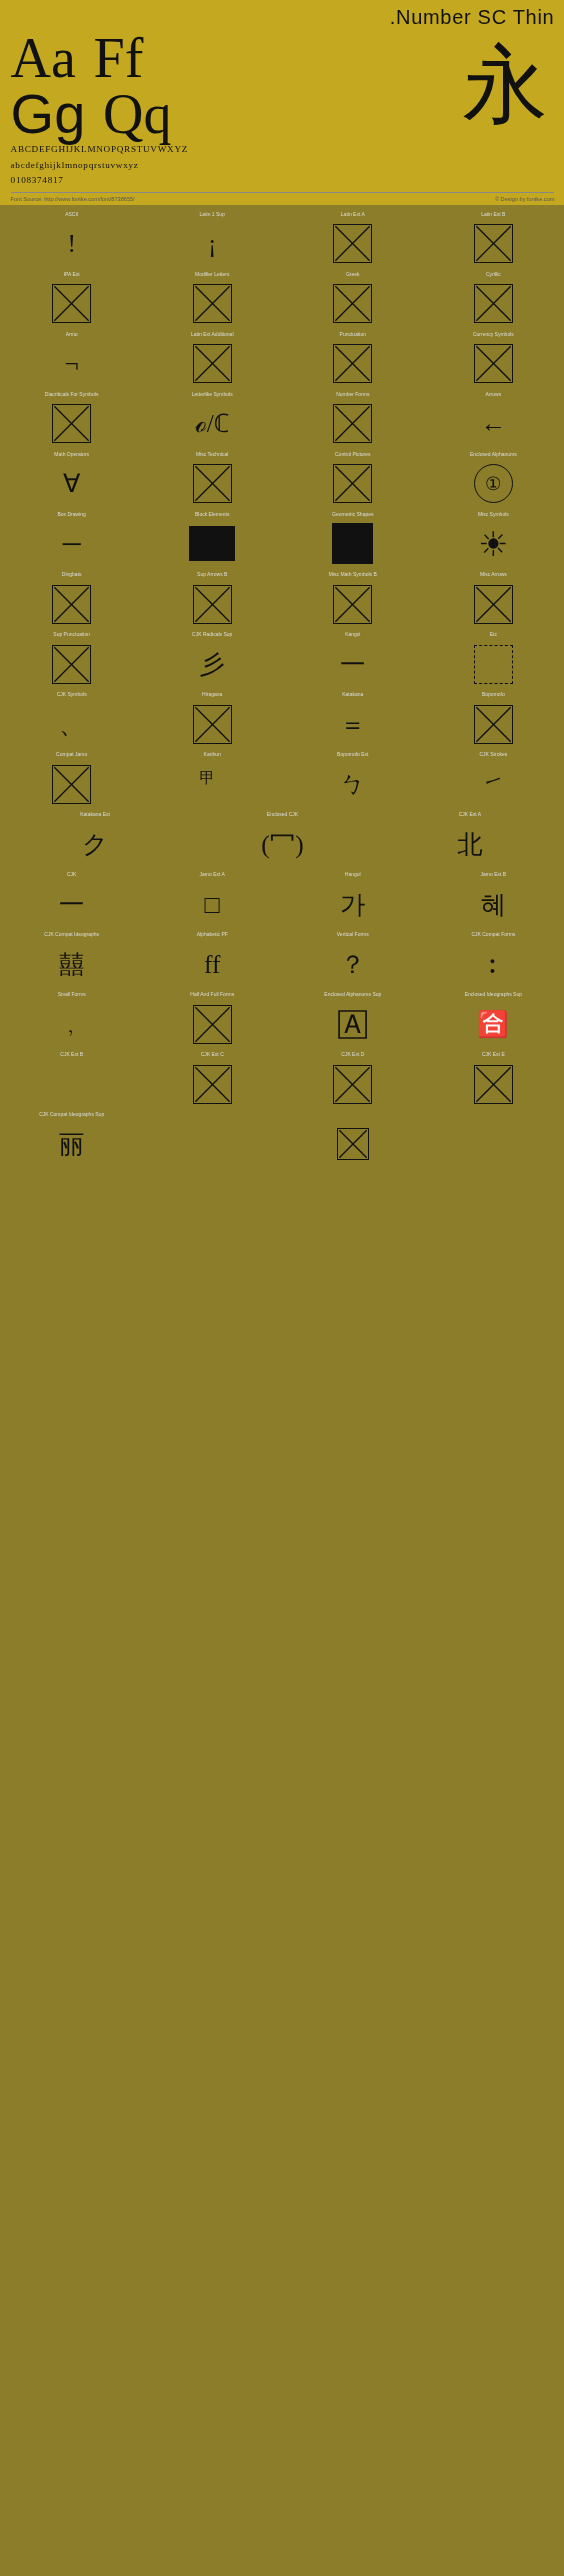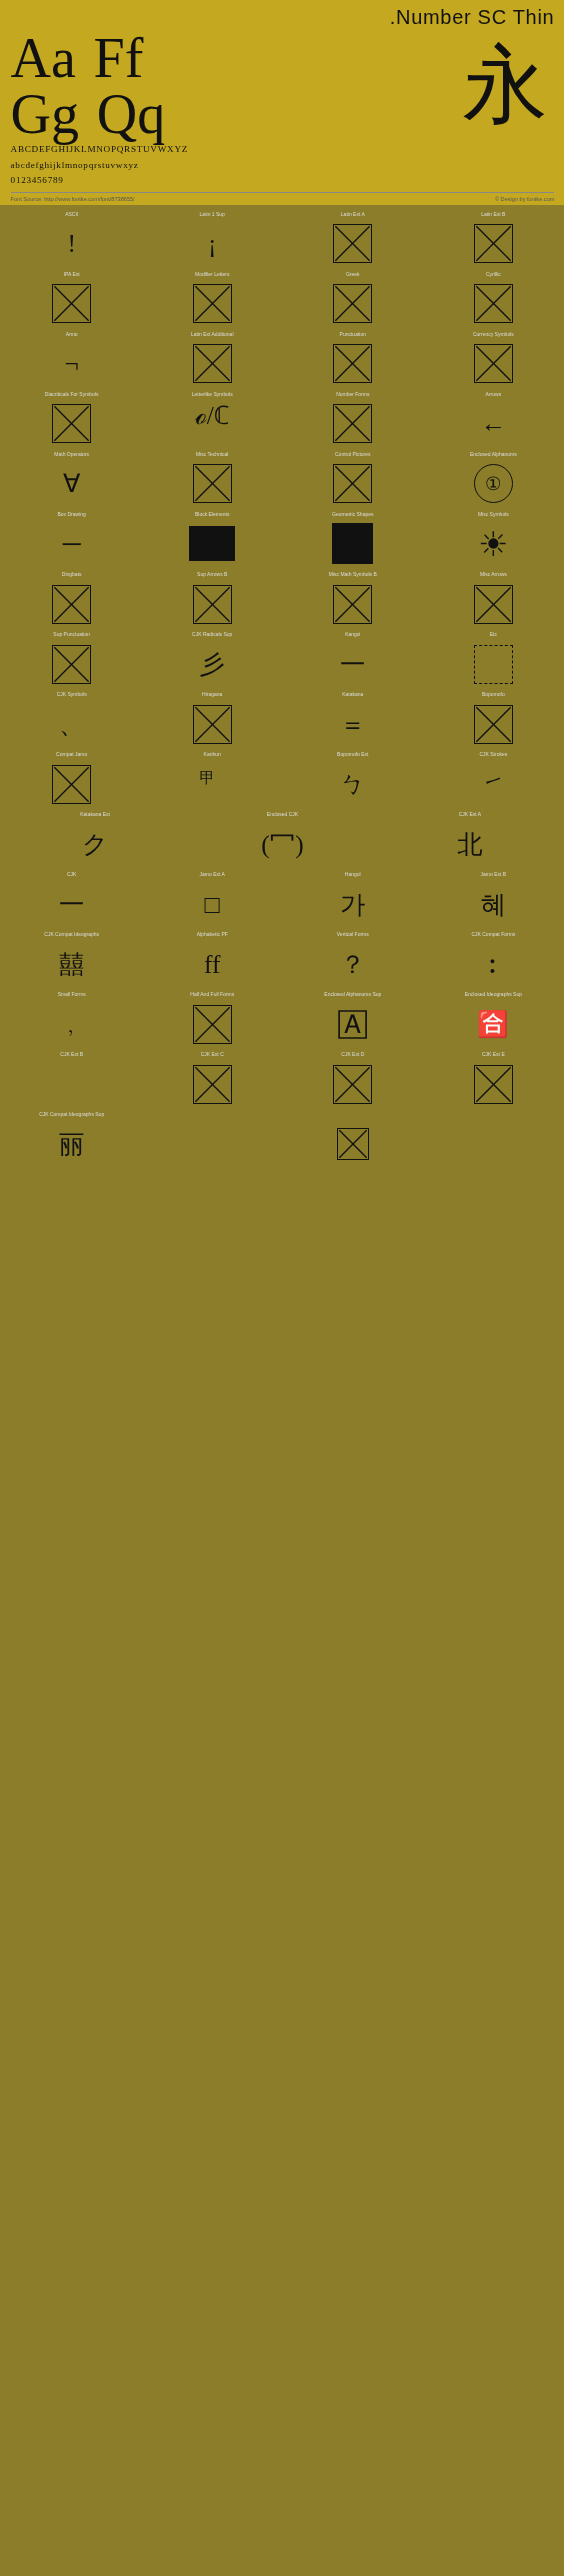--- a/index.html
+++ b/index.html
@@ -20,30 +20,30 @@
 <div class="header-inner" style="background:#C4A820; padding: 5.6px 10.6px 3.5px 10.6px;">
   <div style="font-size:20px; font-weight:200; text-align:right; color:#111; font-family: 'Arial', sans-serif; letter-spacing:0.7px; padding-bottom:1.4px;">.Number SC Thin</div>
 
   <div style="display:flex; align-items:center; gap:0; justify-content:space-between;">
     <div style="display:flex; flex-direction:column; line-height:1.05;">
       <div style="display:flex; gap:17.7px;">
         <span style="font-size:56px; font-weight:100; color:#111; font-family:serif; line-height:1;">Aa</span>
         <span style="font-size:56px; font-weight:100; color:#111; font-family:serif; line-height:1;">Ff</span>
       </div>
       <div style="display:flex; gap:17.7px;">
-        <span style="font-size:56px; font-weight:100; color:#111; font-family:Liberation Serif, serif; line-height:1;">Gg</span>
+        <span style="font-size:56px; font-weight:100; color:#111; font-family:Liberation Sans, sans-serif; line-height:1;">Gg</span>
         <span style="font-size:56px; font-weight:100; color:#111; font-family:serif; line-height:1;">Qq</span>
       </div>
     </div>
     <div style="font-size:85px; font-weight:100; color:#111; font-family:serif; line-height:1; padding-right:7px;">永</div>
   </div>
 
   <div style="font-size:9.2px; color:#111; font-family:serif; font-weight:300; letter-spacing:0.7px; line-height:1.7;">ABCDEFGHIJKLMNOPQRSTUVWXYZ</div>
   <div style="font-size:9.2px; color:#111; font-family:serif; font-weight:300; letter-spacing:0.7px; line-height:1.7;">abcdefghijklmnopqrstuvwxyz</div>
-  <div style="font-size:9.2px; color:#111; font-family:serif; font-weight:300; letter-spacing:0.7px; line-height:1.7;">0123456789</div>
+  <div style="font-size:9.2px; color:#111; font-family:serif; font-weight:300; letter-spacing:0.7px; line-height:1.7;">0108374817</div>
 
   <div style="border-top:0.7px solid #888; margin-top:3.5px; padding-top:2.1px; display:flex; justify-content:space-between; align-items:center;">
     <span style="font-size:5.6px; color:#555; font-family:Arial;">Font Source: http://www.fontke.com/font/8738655/</span>
     <span style="font-size:5.6px; color:#555; font-family:Arial;">© Design by fontke.com</span>
   </div>
 </div>
 
 <div style="background:#8B7D2A; padding:2.8px 1.4px;">
 
   <div id="grid-container">
@@ -178,21 +178,21 @@
             <div style="width:39px;height:39px;border:1.4px solid #111;position:relative;display:flex;align-items:center;justify-content:center;">
     <svg viewBox="0 0 55 55" style="position:absolute;top:0;left:0;width:100%;height:100%;">
       <line x1="2" y1="2" x2="53" y2="53" stroke="#111" stroke-width="2"></line>
       <line x1="53" y1="2" x2="2" y2="53" stroke="#111" stroke-width="2"></line>
     </svg>
   </div>
           </div>
         </div>
         <div style="flex: 1 1 0%; display: flex; flex-direction: column; align-items: center; justify-content: flex-start; padding: 2.8px 1.4px 4.2px; min-height: 60px;">
           <div style="font-size: 5px; color: rgb(221, 221, 221); text-align: center; margin-bottom: 2.8px; font-family: Arial, sans-serif; line-height: 1.2; min-height: 10px;">Letterlike Symbols</div>
-          <div style="display: flex; justify-content: center; flex: 1 1 0%; width: 100%;">
+          <div style="display: flex; align-items: center; justify-content: center; flex: 1 1 0%; width: 100%;">
             <span style="font-size:25.4px;color:#111;font-family:serif;font-weight:100;line-height:1;">ℴ/ℂ</span>
           </div>
         </div>
         <div style="flex: 1 1 0%; display: flex; flex-direction: column; align-items: center; justify-content: flex-start; padding: 2.8px 1.4px 4.2px; min-height: 60px;">
           <div style="font-size: 5px; color: rgb(221, 221, 221); text-align: center; margin-bottom: 2.8px; font-family: Arial, sans-serif; line-height: 1.2; min-height: 10px;">Number Forms</div>
           <div style="display: flex; align-items: center; justify-content: center; flex: 1 1 0%; width: 100%;">
             <div style="width:39px;height:39px;border:1.4px solid #111;position:relative;display:flex;align-items:center;justify-content:center;">
     <svg viewBox="0 0 55 55" style="position:absolute;top:0;left:0;width:100%;height:100%;">
       <line x1="2" y1="2" x2="53" y2="53" stroke="#111" stroke-width="2"></line>
       <line x1="53" y1="2" x2="2" y2="53" stroke="#111" stroke-width="2"></line>

